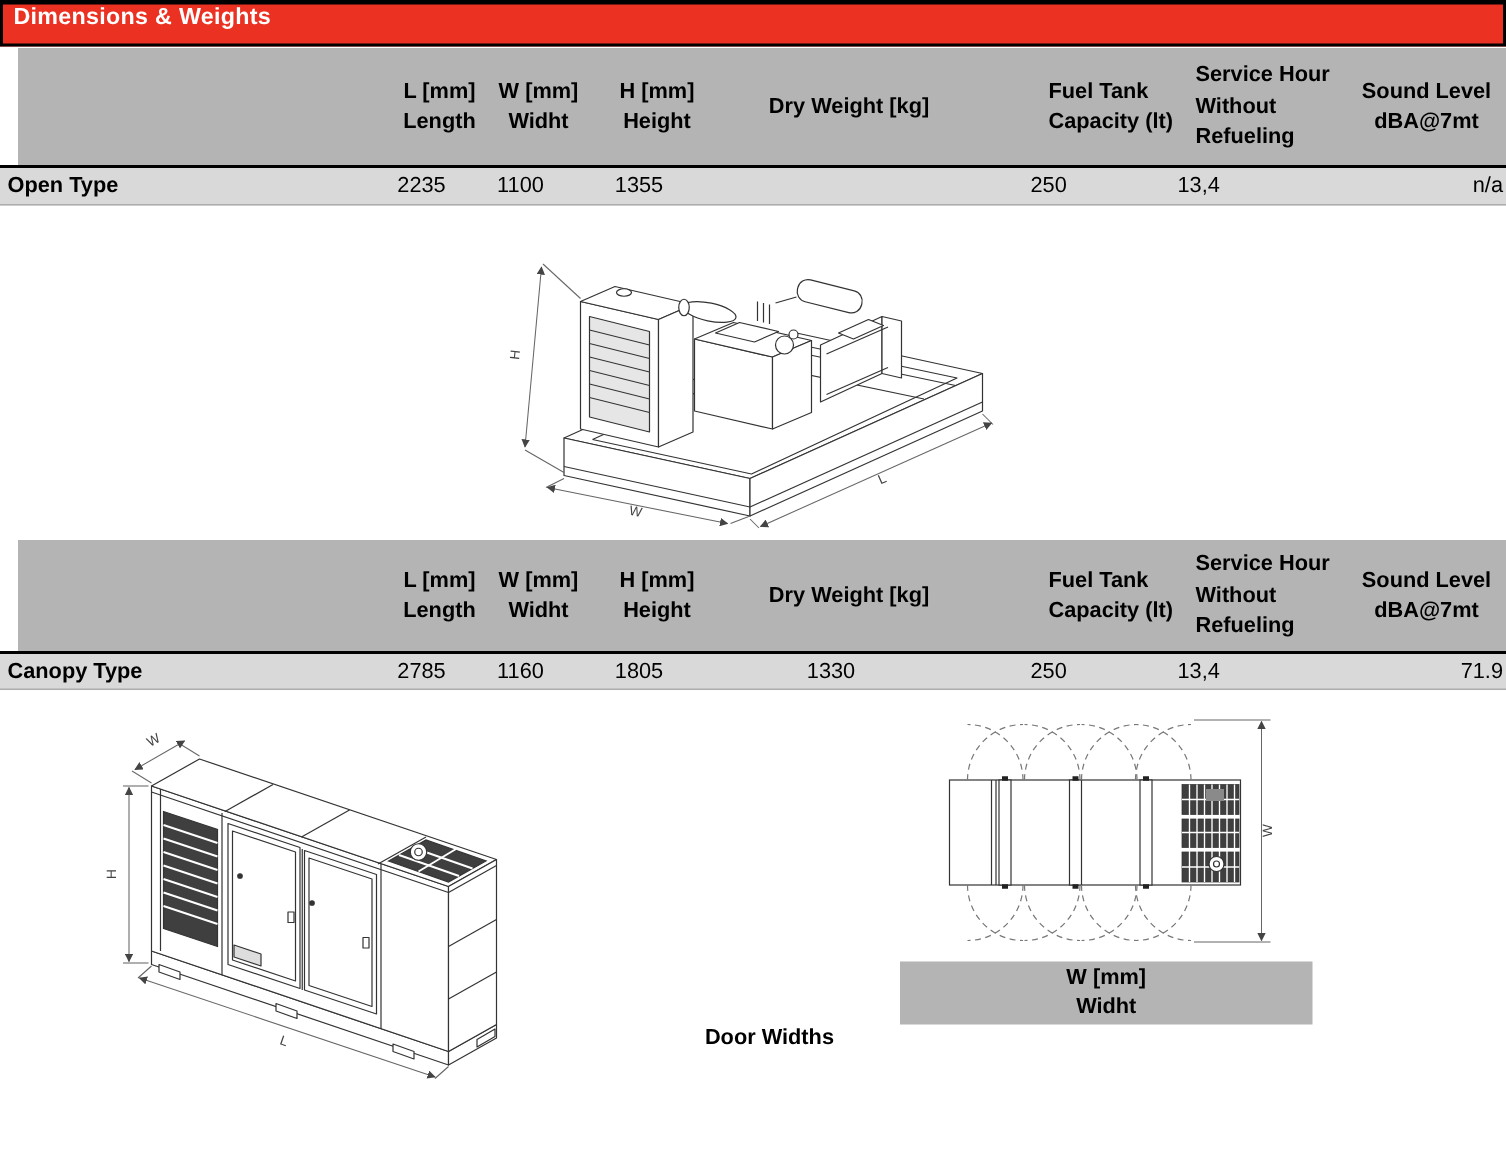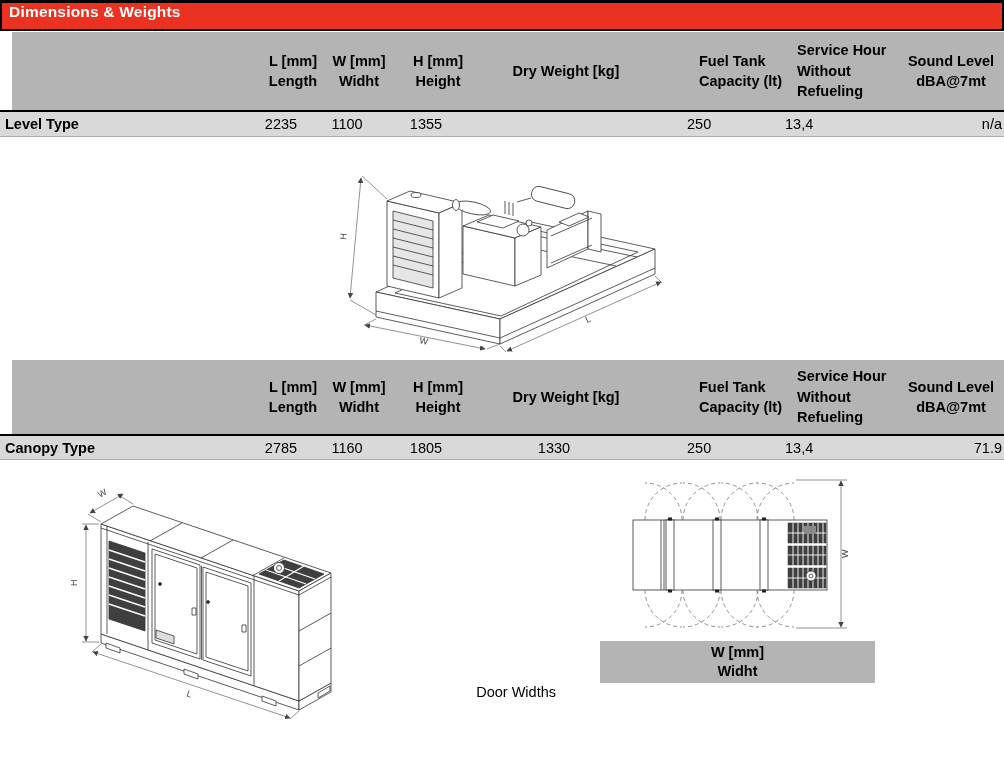--- a/index.html
+++ b/index.html
@@ -35,21 +35,21 @@
   .col-sound-val{left:876px;width:126px;text-align:right;}
 
   
   .door-head{position:absolute;left:600px;top:641px;width:275px;height:42px;
              background:var(--header-gray,#b4b4b4);font-weight:bold;font-size:14.5px;
              display:flex;flex-direction:column;justify-content:center;text-align:center;}
   .door-head span{line-height:19px;}
   .door-row{position:absolute;left:600px;top:683px;width:275px;height:21px;
             background:var(--door-row-gray,#d4d4d4);text-align:center;font-size:14.5px;line-height:21px;}
   .door-label{position:absolute;left:420px;top:684px;width:136px;text-align:right;
-              font-weight:normal;font-size:14.5px;}
+              font-weight:bold;font-size:14.5px;}
 
   
   .open-drawing{position:absolute;left:335px;top:136px;}
   .canopy-drawing{position:absolute;left:56px;top:456px;}
   .topview-drawing{position:absolute;left:598px;top:466px;}
   svg{display:block;}
   .dim-text{font-family:"Liberation Sans",sans-serif;font-size:9px;fill:#444;}
 </style>
 </head>
 <body>
@@ -86,21 +86,21 @@
       <span>Refueling</span>
     </div>
     <div class="cell col-sound">
       <span>Sound Level</span>
       <span>dBA@7mt</span>
     </div>
   </div>
 
   <div class="trow t1">
     <div class="cell col-label">
-      <span>Level Type</span>
+      <span>Open Type</span>
       </div>
     <div class="cell col-l">
       <span>2235</span>
       </div>
     <div class="cell col-w">
       <span>1100</span>
       </div>
     <div class="cell col-h">
       <span>1355</span>
       </div>

